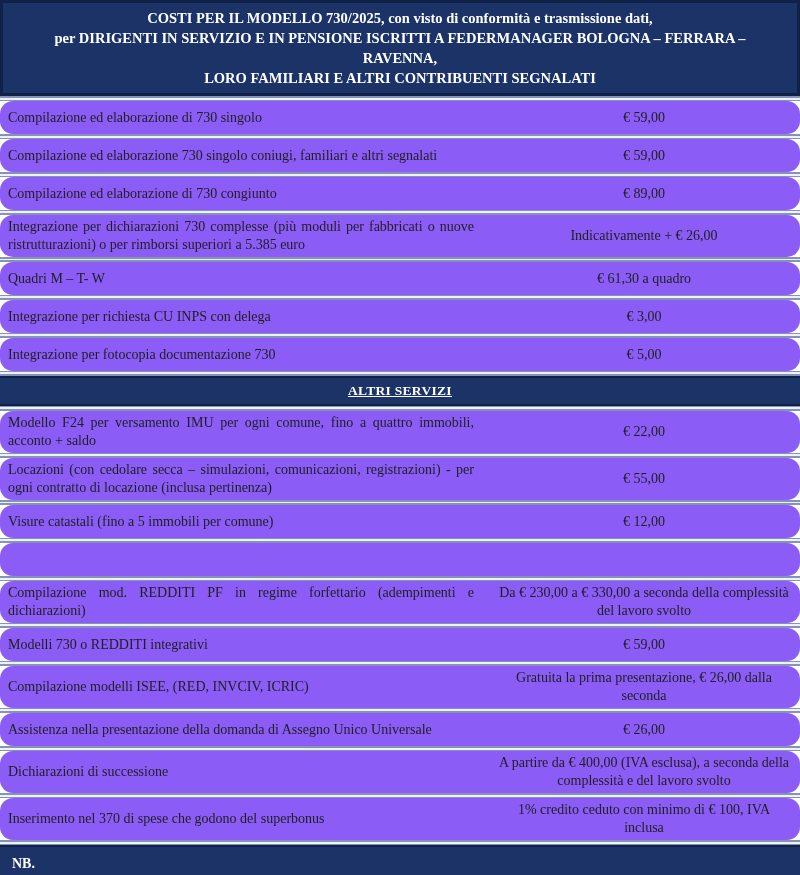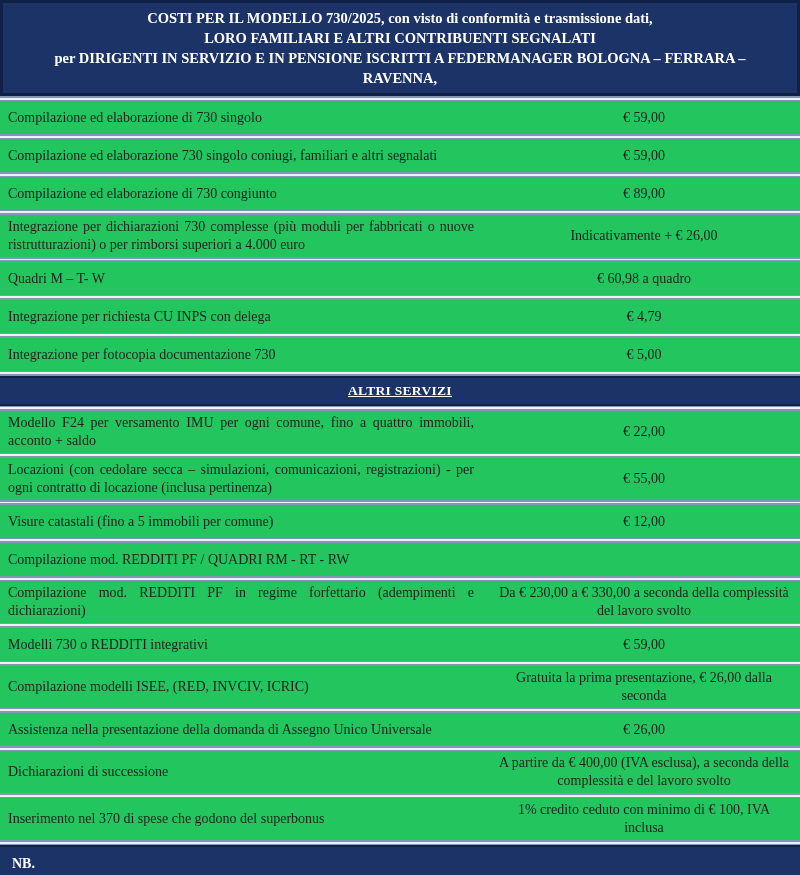--- a/index.html
+++ b/index.html
@@ -13,21 +13,21 @@
     background:#1c3367;border:3px solid #0f2147;
     color:#ffffff;font-weight:bold;font-size:14.5px;line-height:20px;
     text-align:center;padding:5px 26px;flex:none;
   }
   
   .sep{
     height:5px;flex:none;
     background:linear-gradient(to bottom,#8494b6 0 1.5px,#eef2f8 1.5px 3.5px,#8494b6 3.5px 5px);
   }
   
-  .row{display:flex;align-items:center;min-height:29px;padding:2px 0;flex:none;background:#22c55e;}
+  .row{display:flex;align-items:center;min-height:29px;padding:2px 0;flex:none;background:#8b5cf6;border-radius:13px;}
   .row .label{
     flex:0 0 61%;box-sizing:border-box;padding:1px 14px 1px 8px;
     font-size:14px;line-height:18px;text-align:justify;
   }
   .row .value{
     flex:1;box-sizing:border-box;padding:1px 10px;
     font-size:14px;line-height:18px;text-align:center;
   }
   
   .band{
@@ -43,22 +43,22 @@
     padding:7px 14px 8px 12px;flex:1;
   }
 </style>
 </head>
 <body>
 
 <div class="page">
 
   <div class="header">
     <div>COSTI PER IL MODELLO 730/2025, con visto di conformità e trasmissione dati,</div>
+    <div>per DIRIGENTI IN SERVIZIO E IN PENSIONE ISCRITTI A FEDERMANAGER BOLOGNA – FERRARA – RAVENNA,</div>
     <div>LORO FAMILIARI E ALTRI CONTRIBUENTI SEGNALATI</div>
-    <div>per DIRIGENTI IN SERVIZIO E IN PENSIONE ISCRITTI A FEDERMANAGER BOLOGNA – FERRARA – RAVENNA,</div>
   </div>
 
   <div class="sep"></div>
 
   <div class="row">
     <div class="label">Compilazione ed elaborazione di 730 singolo</div>
     <div class="value">€ 59,00</div>
   </div>
   <div class="sep"></div>
 
@@ -68,34 +68,34 @@
   </div>
   <div class="sep"></div>
 
   <div class="row">
     <div class="label">Compilazione ed elaborazione di 730 congiunto</div>
     <div class="value">€ 89,00</div>
   </div>
   <div class="sep"></div>
 
   <div class="row">
-    <div class="label">Integrazione per dichiarazioni 730 complesse (più moduli per fabbricati o nuove ristrutturazioni) o per rimborsi superiori a 4.000 euro</div>
+    <div class="label">Integrazione per dichiarazioni 730 complesse (più moduli per fabbricati o nuove ristrutturazioni) o per rimborsi superiori a 5.385 euro</div>
     <div class="value">Indicativamente + € 26,00</div>
   </div>
   <div class="sep"></div>
 
   <div class="row">
     <div class="label">Quadri M – T- W</div>
-    <div class="value">€ 60,98 a quadro</div>
+    <div class="value">€ 61,30 a quadro</div>
   </div>
   <div class="sep"></div>
 
   <div class="row">
     <div class="label">Integrazione per richiesta CU INPS con delega</div>
-    <div class="value">€ 4,79</div>
+    <div class="value">€ 3,00</div>
   </div>
   <div class="sep"></div>
 
   <div class="row">
     <div class="label">Integrazione per fotocopia documentazione 730</div>
     <div class="value">€ 5,00</div>
   </div>
   <div class="sep"></div>
 
   <div class="band">
@@ -116,21 +116,20 @@
   </div>
   <div class="sep"></div>
 
   <div class="row">
     <div class="label">Visure catastali (fino a 5 immobili per comune)</div>
     <div class="value">€ 12,00</div>
   </div>
   <div class="sep"></div>
 
   <div class="row">
-    <div class="label">Compilazione mod. REDDITI PF / QUADRI RM - RT - RW</div>
   </div>
   <div class="sep"></div>
 
   <div class="row">
     <div class="label">Compilazione mod. REDDITI PF in regime forfettario (adempimenti e dichiarazioni)</div>
     <div class="value">Da € 230,00 a € 330,00 a seconda della complessità del lavoro svolto</div>
   </div>
   <div class="sep"></div>
 
   <div class="row">

